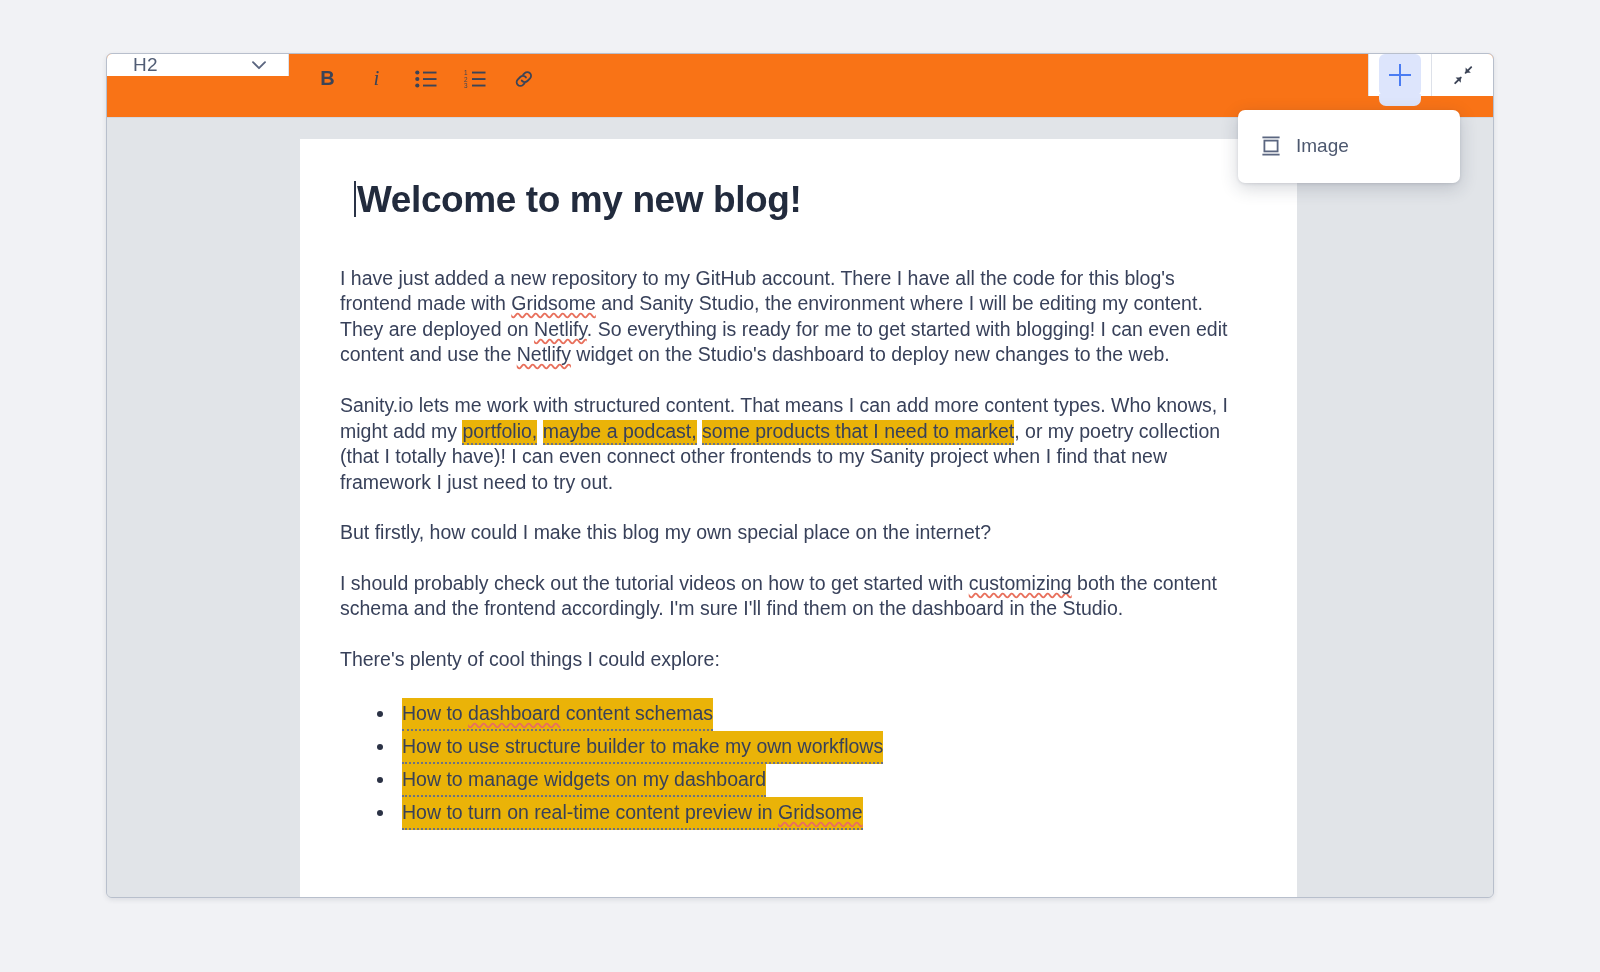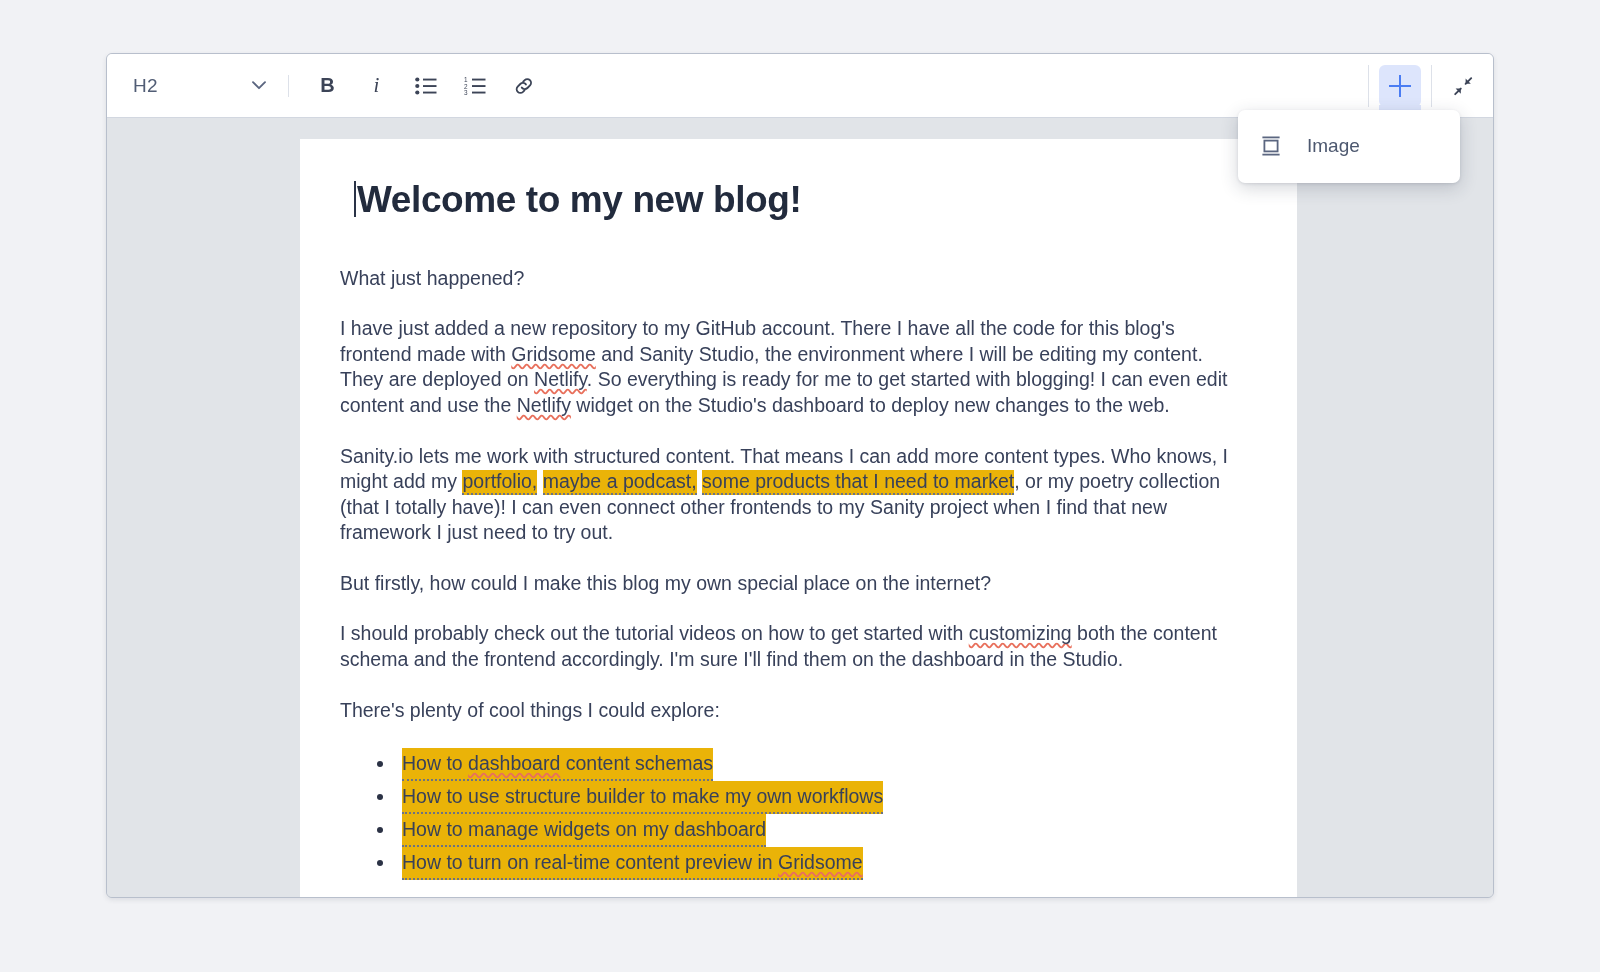--- a/index.html
+++ b/index.html
@@ -31,24 +31,24 @@
     border-radius: 6px;
     background: #e1e4e8;
     box-shadow: 0 2px 5px rgba(40,50,70,0.10);
     overflow: hidden;
   }
 
   
   .toolbar {
     position: relative;
     height: 64px;
-    background: #ffffff;
+    background: #f97316;
     border-bottom: 1px solid #d2d7e0;
     display: flex;
-    align-items: center;
+    align-items: flex-start;
   }
 
   .style-select {
     width: 182px;
     display: flex;
     align-items: center;
     justify-content: space-between;
     padding: 0 22px 0 26px;
     border-right: 1px solid #dde1e9;
     cursor: pointer;
@@ -158,21 +158,21 @@
     width: 222px;
     background: #ffffff;
     border-radius: 7px;
     box-shadow: 0 5px 18px rgba(40,50,70,0.20), 0 1px 3px rgba(40,50,70,0.12);
     padding: 13px 0 14px 0;
     z-index: 60;
   }
   .menu-item {
     display: flex;
     align-items: center;
-    gap: 25px;
+    gap: 14px;
     height: 46px;
     padding: 0 18px 0 22px;
     cursor: pointer;
     color: #4d586f;
     font-size: 19px;
   }
   .menu-icon { width: 22px; height: 22px; flex: 0 0 22px; display:block; }
   .menu-label { white-space: nowrap; }
 
   
@@ -334,23 +334,20 @@
       </div>
     </div>
 
     <div class="canvas">
       <div class="page">
 
         <h1 class="doc-title">
           <span class="caret"></span><span>Welcome to my new blog!</span>
         </h1>
 
-        <p class="para">
-          <span>What just happened?</span>
-        </p>
 
         <p class="para">
           <span>I have just added a new repository to my GitHub account. There I have all the code for this blog's frontend made with </span><span class="misspell">Gridsome</span><span> and Sanity Studio, the environment where I will be editing my content. They are deployed on </span><span class="misspell">Netlify</span><span>. So everything is ready for me to get started with blogging! I can even edit content and use the </span><span class="misspell">Netlify</span><span> widget on the Studio's dashboard to deploy new changes to the web.</span>
         </p>
 
         <p class="para">
           <span>Sanity.io lets me work with structured content. That means I can add more content types. Who knows, I might add my </span><span class="anno">portfolio,</span><span> </span><span class="anno">maybe a podcast,</span><span> </span><span class="anno">some products that I need to market</span><span>, or my poetry collection (that I totally have)! I can even connect other frontends to my Sanity project when I find that new framework I just need to try out.</span>
         </p>
 
         <p class="para">

